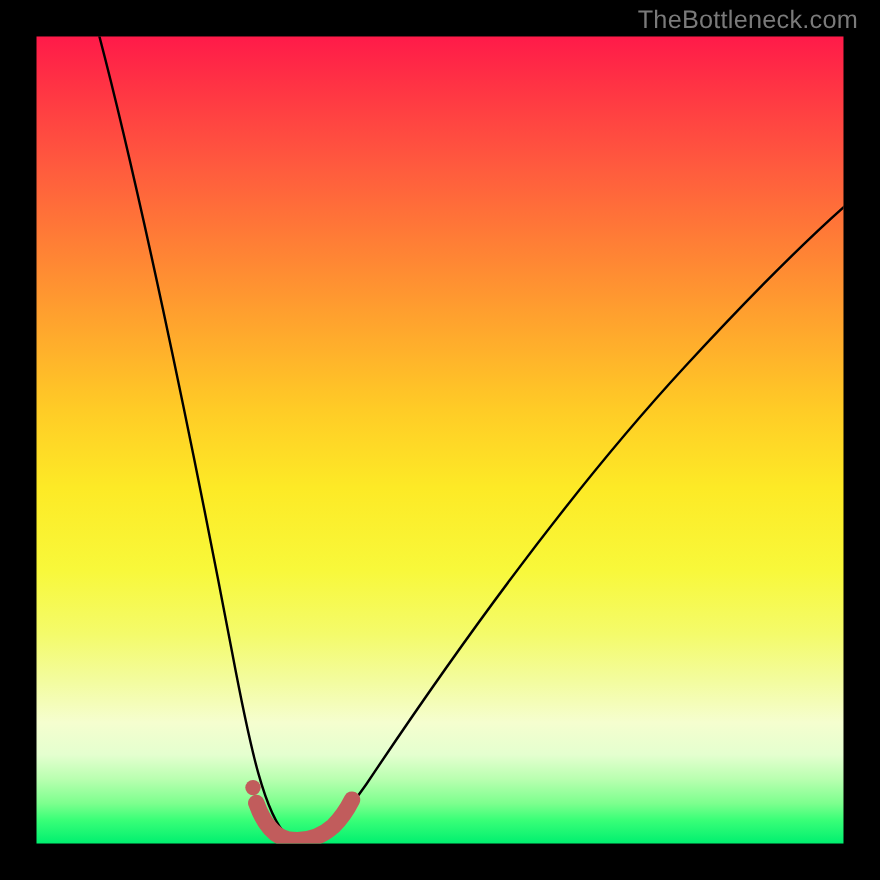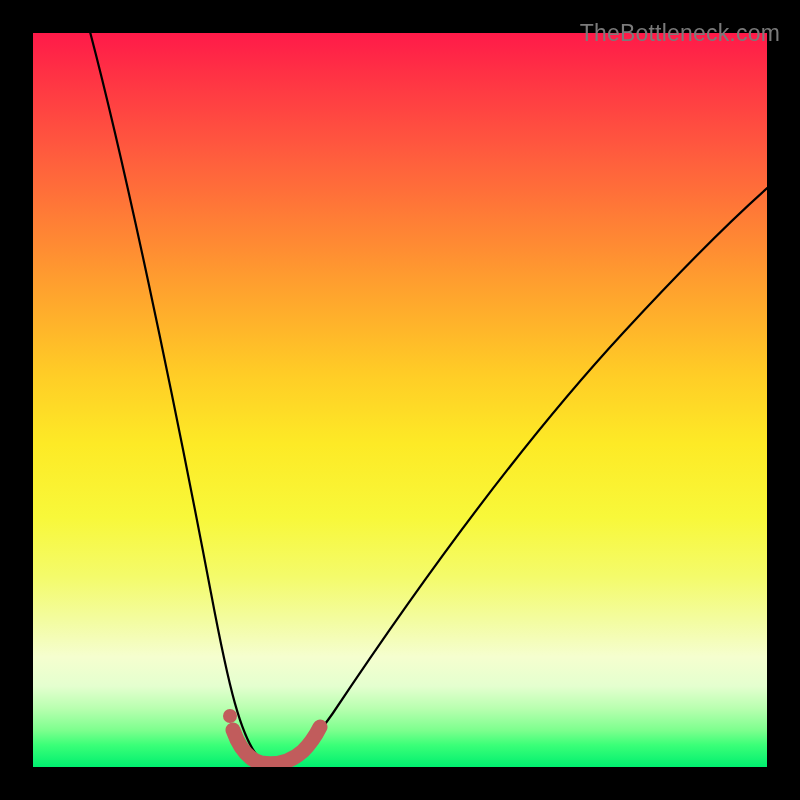--- a/index.html
+++ b/index.html
@@ -51,21 +51,21 @@
     );
   }
   svg.curve {
     position: absolute;
     left: 0; top: 0;
     width: 734px;
     height: 734px;
   }
   .watermark {
     position: absolute;
-    top: 20px;
+    top: 4px;
     right: 20px;
     color: #7a7a7a;
     font-size: 23px;
     font-weight: 400;
     letter-spacing: 0.2px;
   }
 </style>
 </head>
 <body>
 

